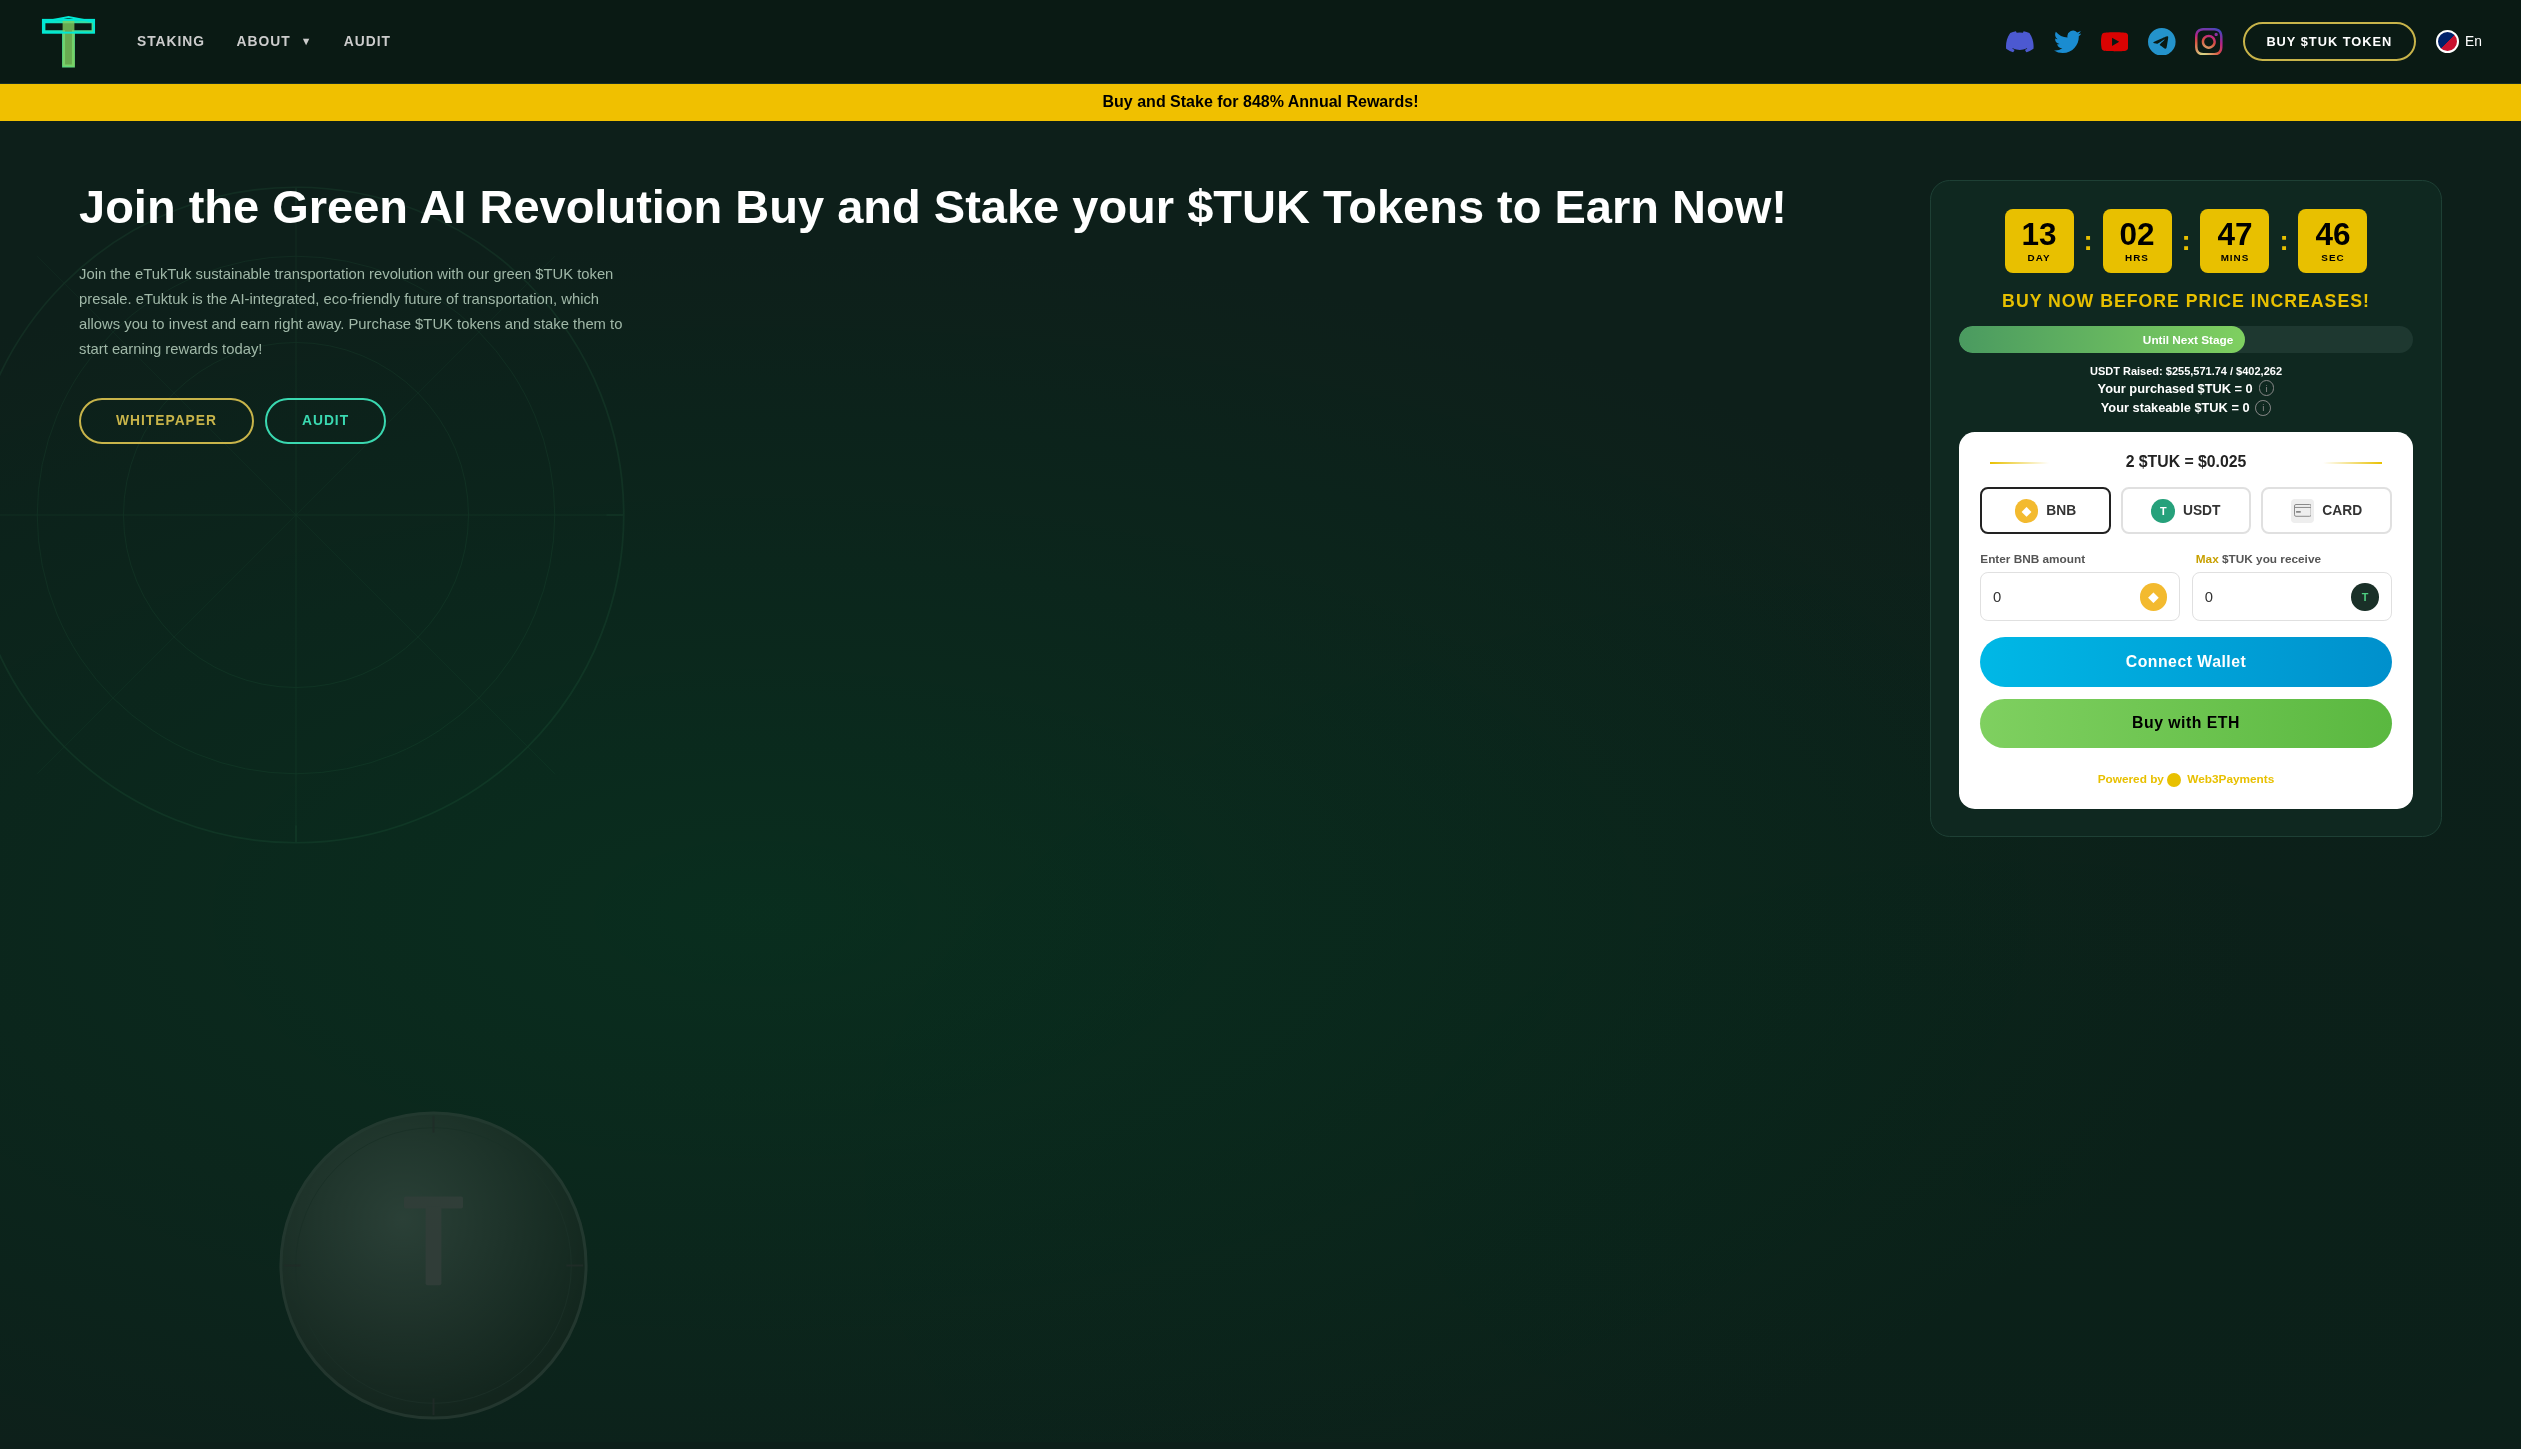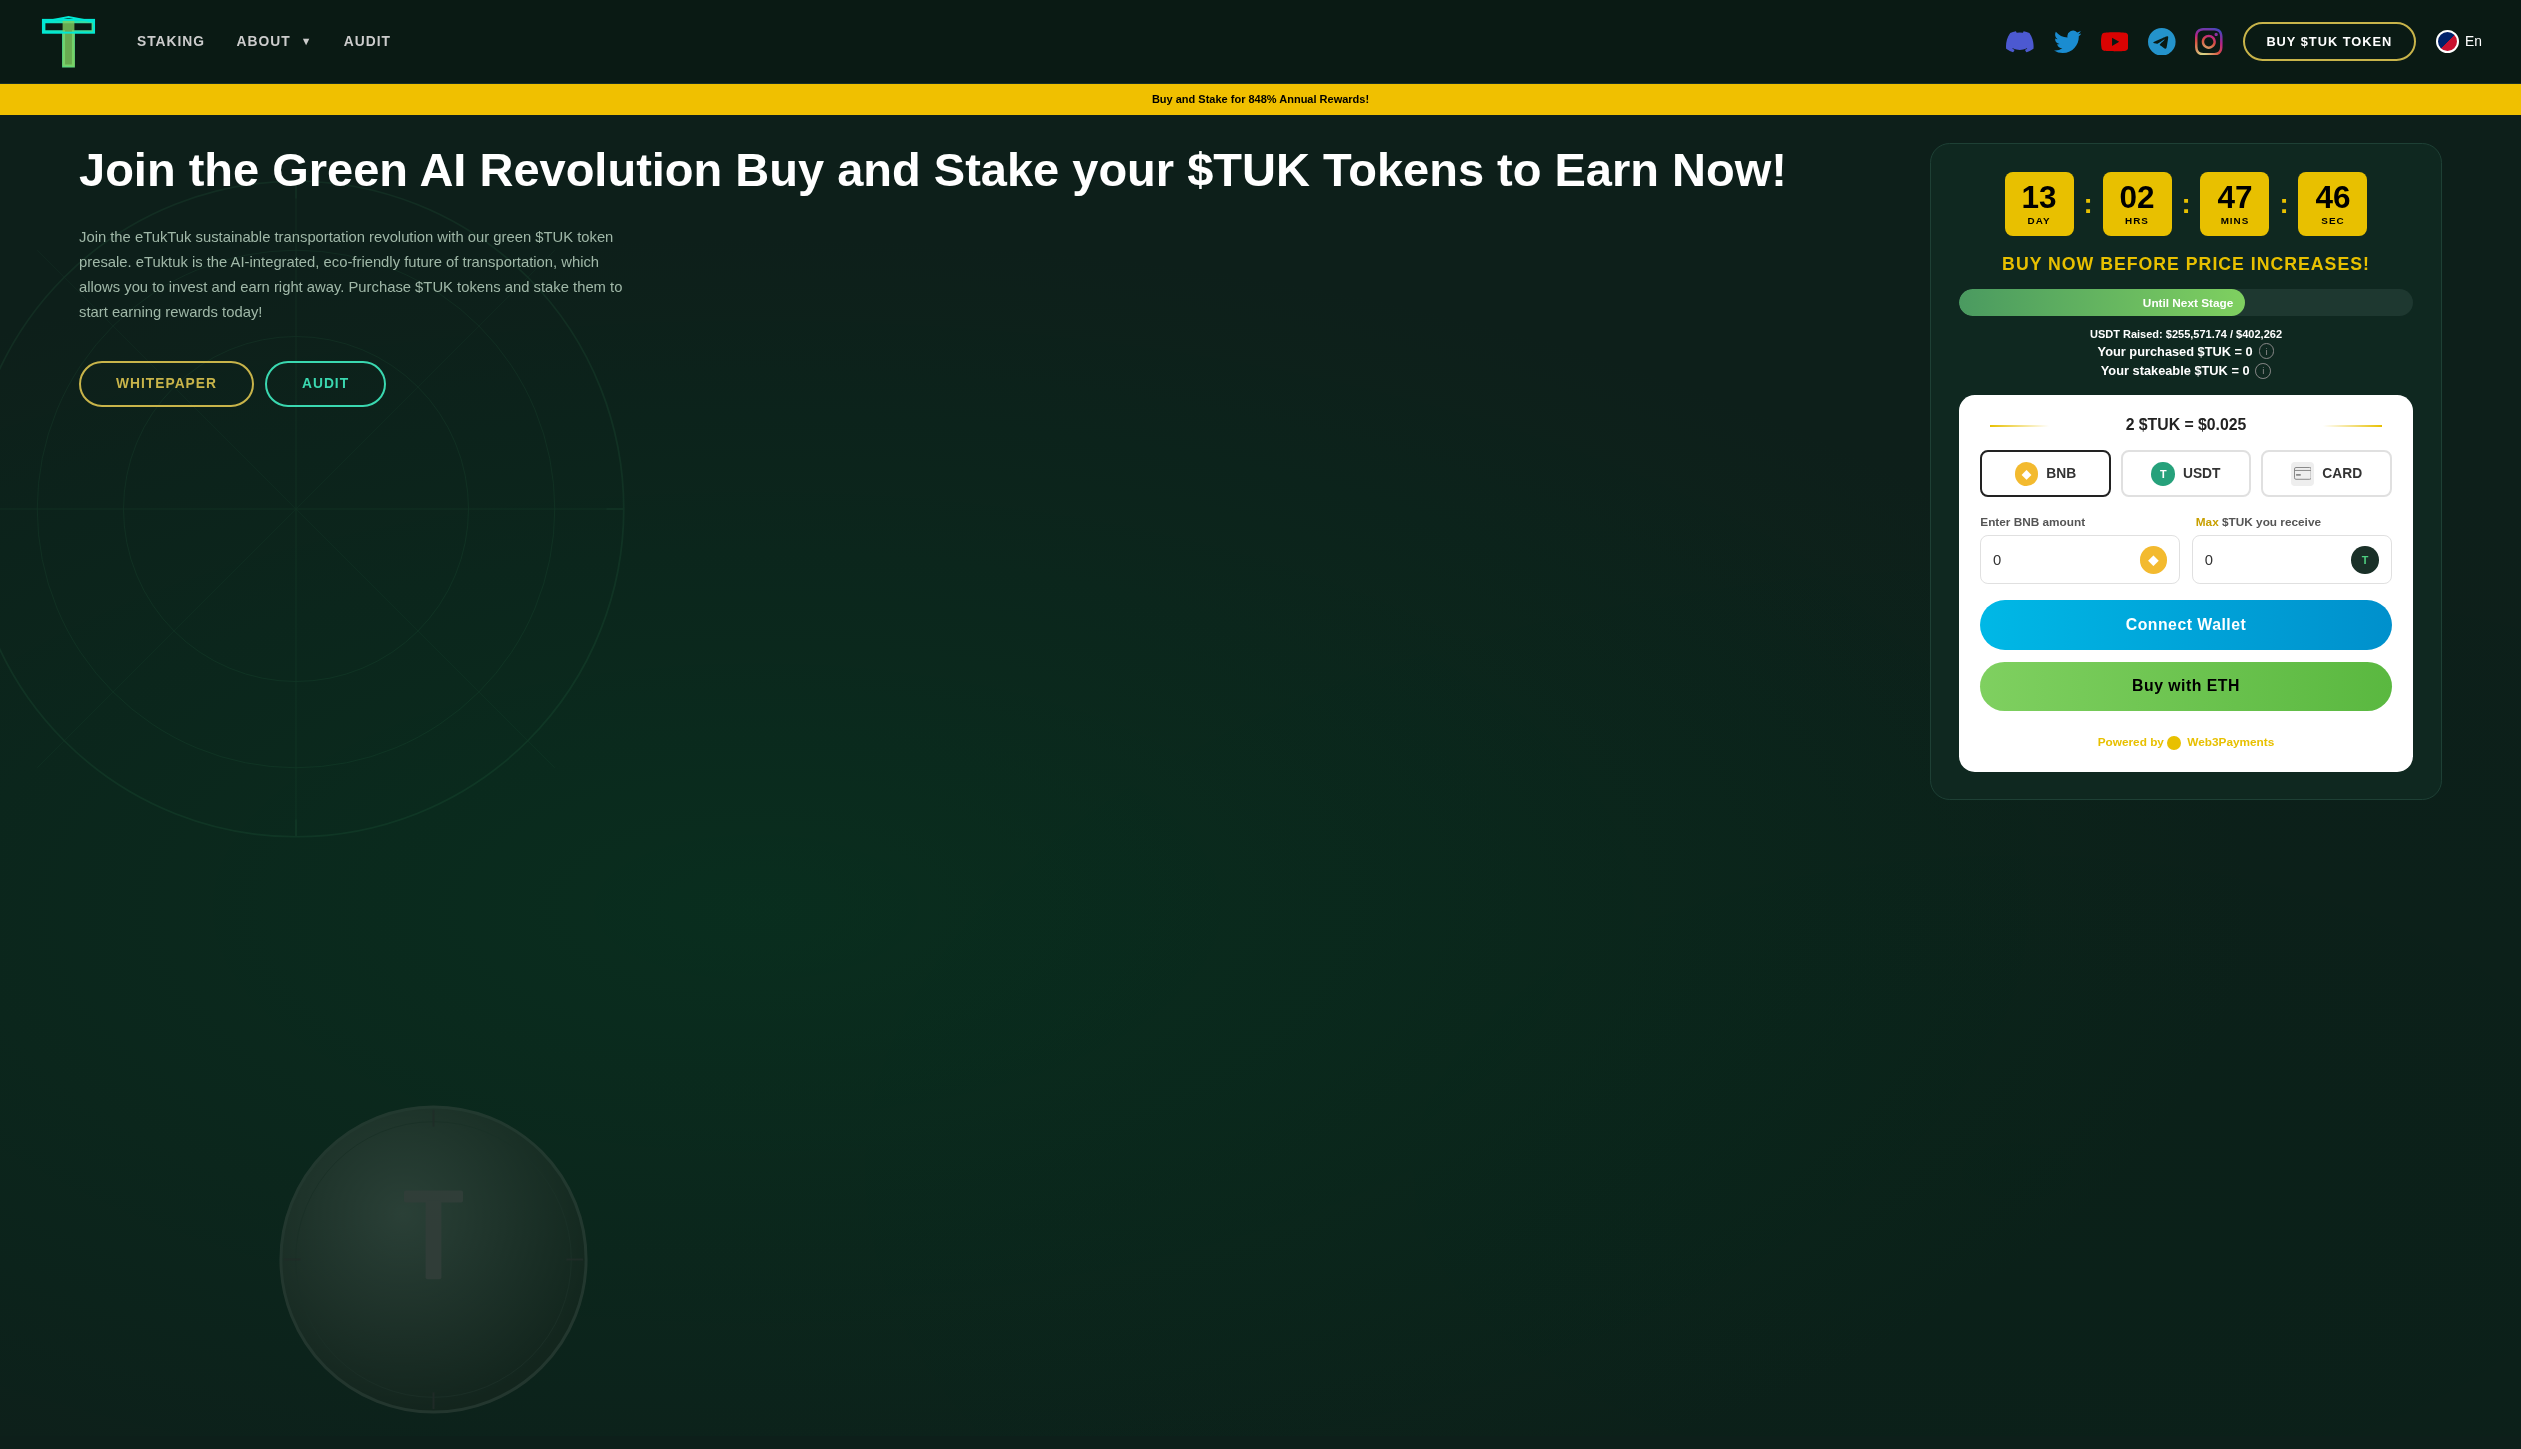--- a/index.html
+++ b/index.html
@@ -90,27 +90,27 @@
       display: inline-block;
     }
 
     
     .banner {
       background-color: #f0c000;
       color: #000;
       text-align: center;
       padding: 9.9px;
       font-weight: 700;
-      font-size: 11px;
+      font-size: 16px;
     }
 
     
     .hero {
       display: flex;
-      padding: 28px 79px 39px 79px;
+      padding: 59px 79px 39px 79px;
       min-height: calc(100vh - 128px);
       position: relative;
       overflow: hidden;
     }
 
     
     .hero::before {
       content: '';
       position: absolute;
       top: 0; left: 0; right: 0; bottom: 0;

